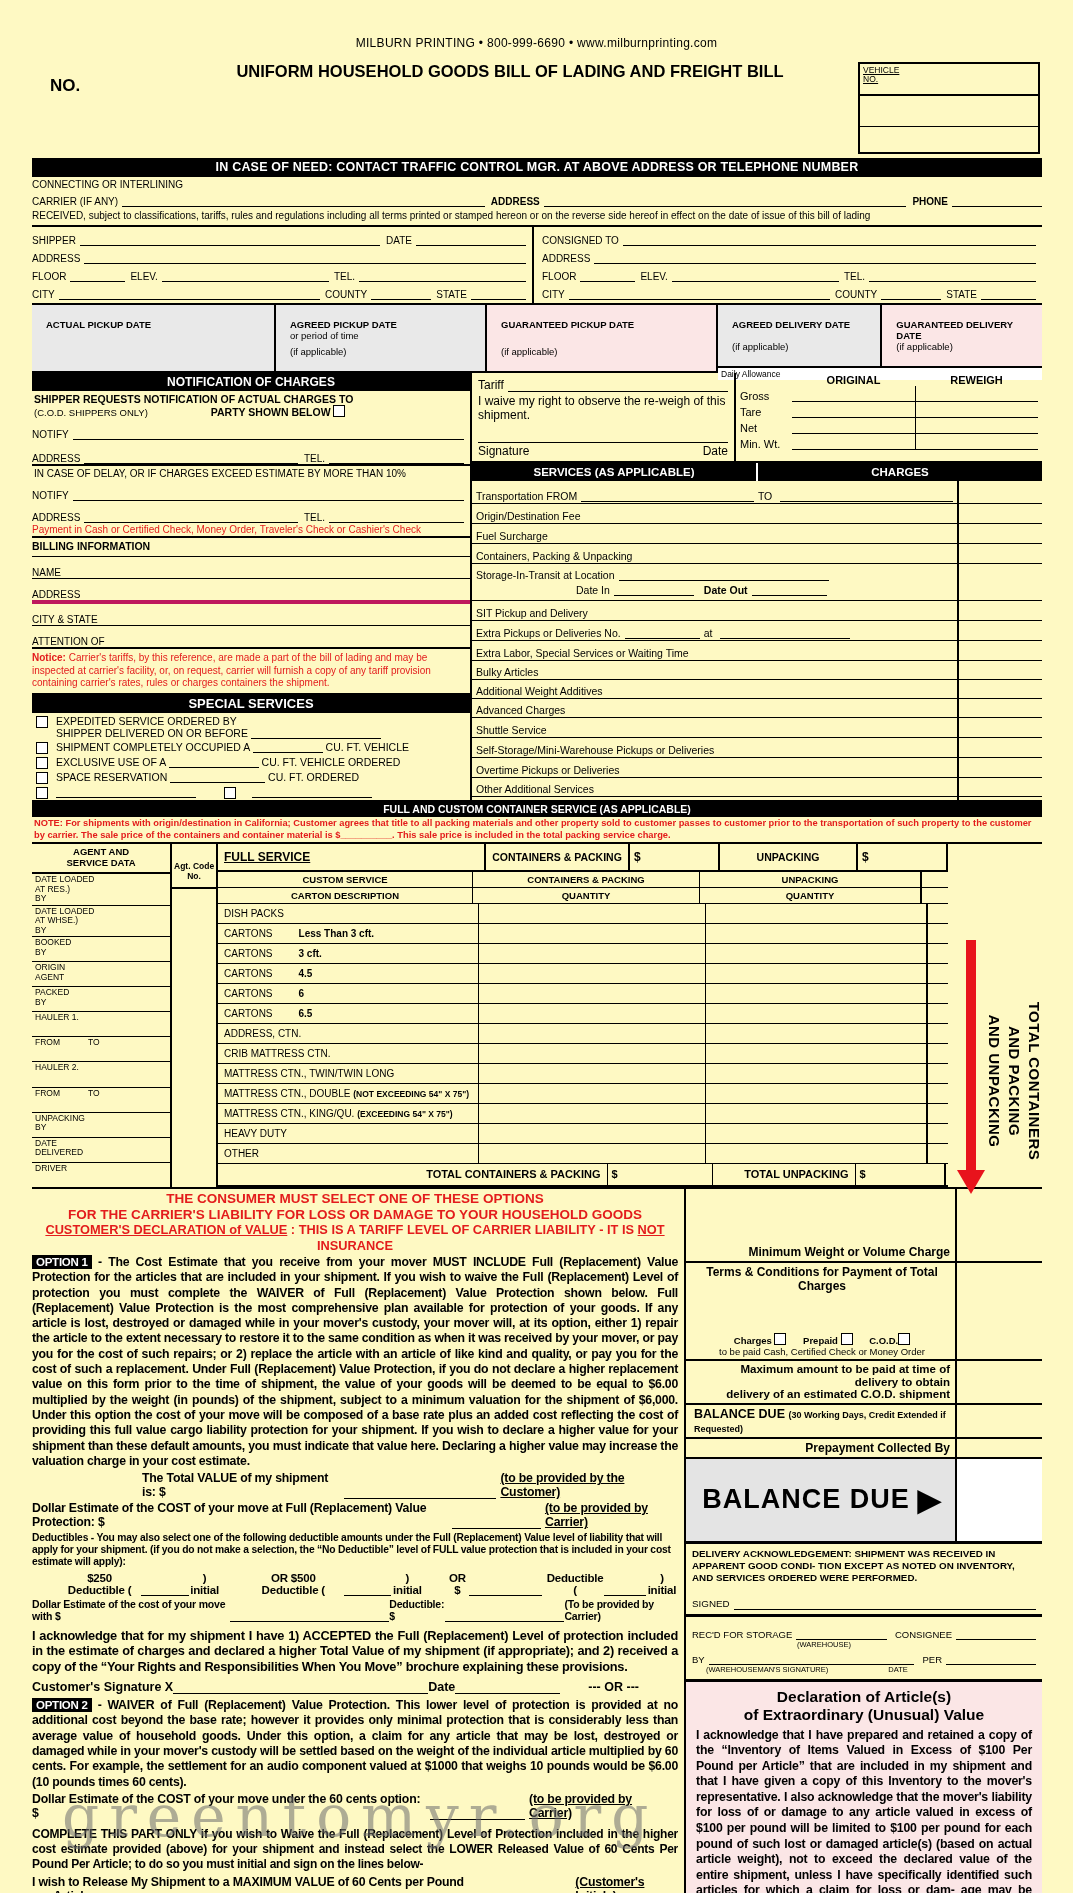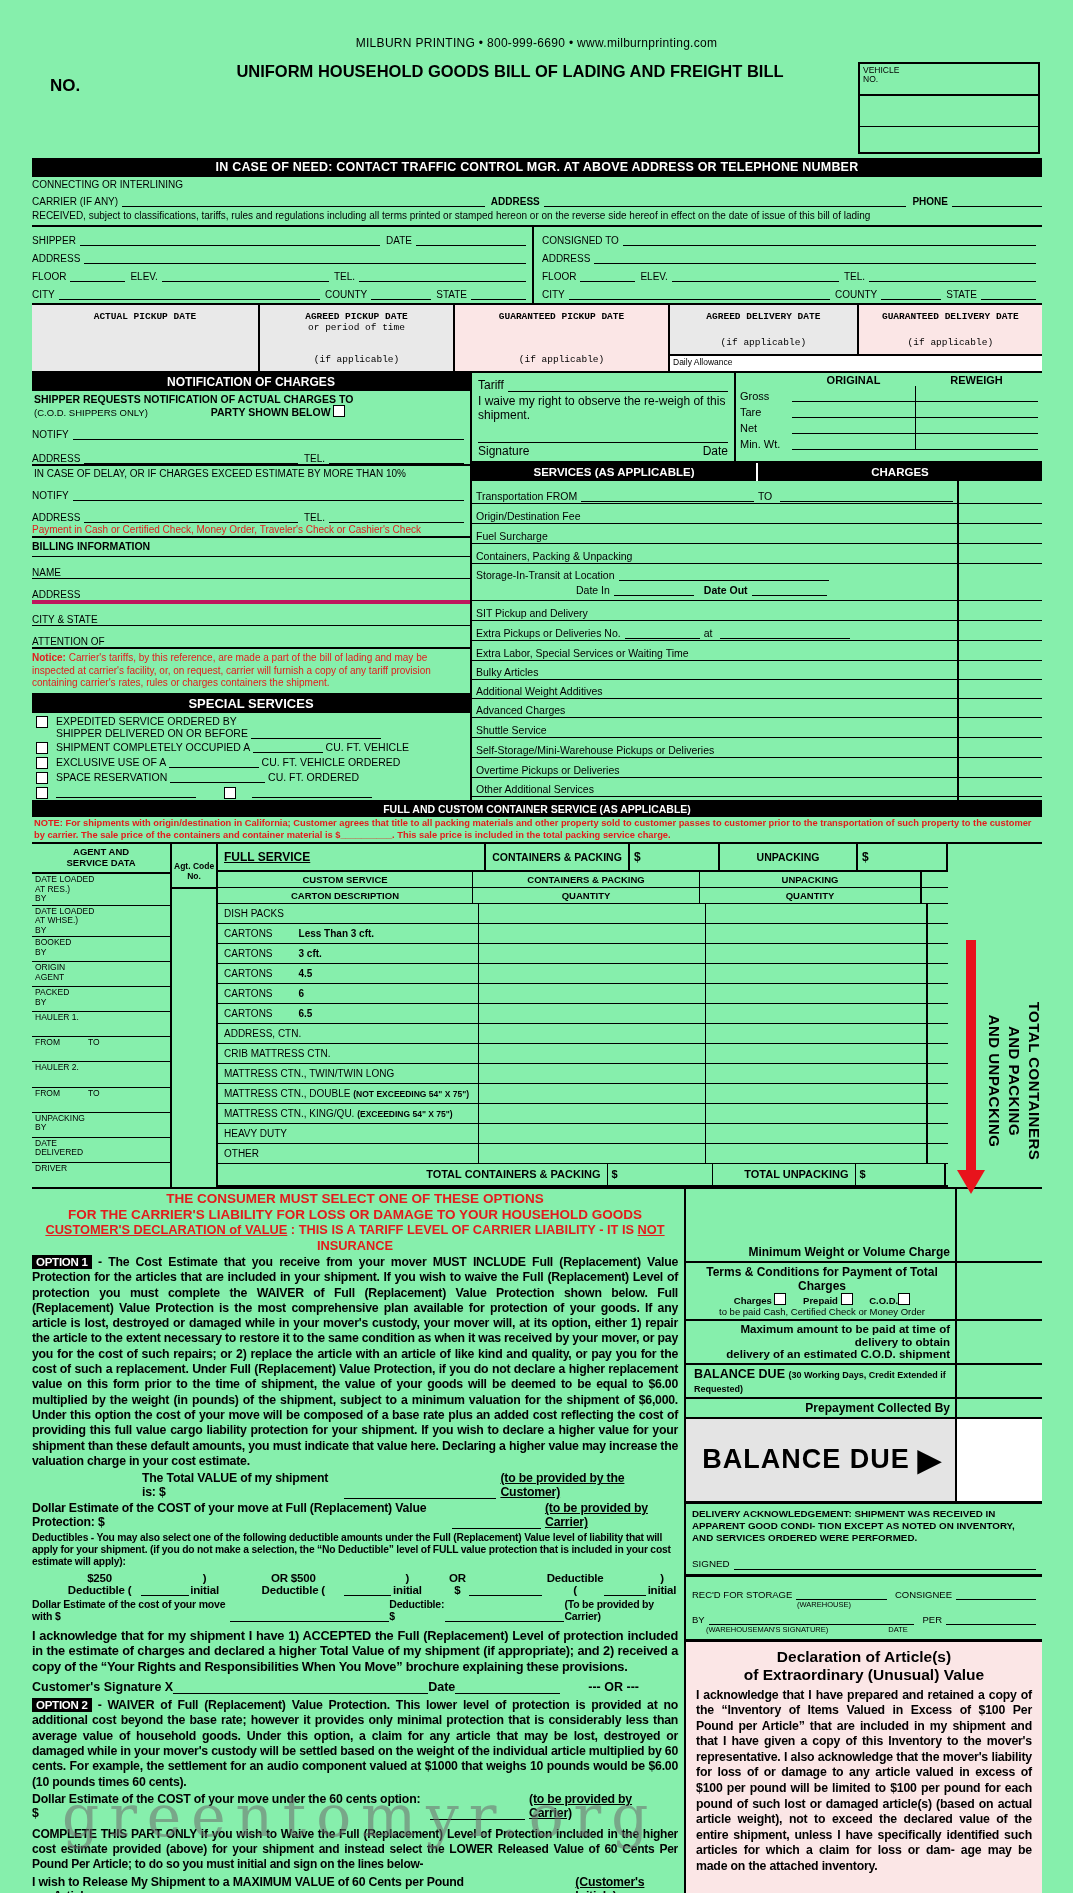--- a/index.html
+++ b/index.html
@@ -1,44 +1,44 @@
 <!DOCTYPE html>
 <html><head>
 <meta charset="utf-8">
 <style>
   html,body{margin:0;padding:0;background:#fff;}
-  .page{position:relative;width:1073px;height:1893px;background:#86efac;color:#000;
+  .page{position:relative;width:1073px;height:1893px;background:#fef9c3;color:#000;
         font-family:"Liberation Sans",sans-serif;overflow:hidden;}
   .b{font-weight:bold;}
   .bar{background:#000;color:#fff;font-weight:bold;text-align:center;}
   .row{display:flex;align-items:flex-end;}
   .ul{flex:1;border-bottom:1px solid #000;height:11px;min-width:20px;}
   .ulx{display:inline-block;border-bottom:1px solid #000;height:11px;vertical-align:bottom;}
   .cb{display:inline-block;width:10px;height:10px;border:1.4px solid #000;vertical-align:-1px;background:#fff;}
   .form{position:absolute;left:32px;top:158px;width:1010px;}
   
   .printer{position:absolute;top:36px;left:0;width:100%;text-align:center;font-size:12px;letter-spacing:.3px;}
   .no-label{position:absolute;top:76px;left:50px;font-size:17px;font-weight:bold;}
   .main-title{position:absolute;top:62px;left:180px;width:660px;text-align:center;font-size:16.5px;font-weight:bold;}
   .veh-box{position:absolute;top:62px;right:33px;width:178px;height:88px;border:2px solid #000;font-size:8.5px;}
-  .veh-box .r1{height:26px;border-bottom:2px solid #000;padding:2px 3px;line-height:9px;}
+  .veh-box .r1{height:26px;border-bottom:2px solid #000;padding:2px 3px;line-height:9px;text-decoration:underline;}
   .veh-box .r2{height:30px;border-bottom:1px solid #000;}
   
   .contact-bar{height:19px;font-size:12.5px;line-height:19px;letter-spacing:.2px;}
   .carrier{padding:2px 0 0 0;font-size:10px;}
   .received{font-size:10px;border-bottom:2px solid #000;padding:3px 0 4px 0;}
   .parties{display:flex;border-bottom:2px solid #000;}
   .party{width:50%;padding:1px 6px 3px 0;font-size:10px;}
   .party.right{border-left:2px solid #000;padding-left:8px;}
   .party .row{height:18px;}
   .lbl{white-space:nowrap;padding-right:4px;}
   
   .dates{display:flex;border-bottom:2px solid #000;font-size:9.5px;}
   .dcol{border-right:2px solid #000;display:flex;flex-direction:column;justify-content:space-between;
-        text-align:center;font-weight:bold;padding:6px;font-family:Liberation Mono, monospace;}
+        text-align:left;font-weight:bold;padding:14px;}
   .gray{background:#e9e9e9;}
   .pink{background:#fbe6e6;}
   .dgroup{display:flex;flex-direction:column;flex:1;}
   .dgrow{display:flex;flex:1;}
   .daily{border-top:2px solid #000;font-size:8.5px;text-align:left;font-weight:normal;padding:1px 3px;height:13px;background:#fff;}
   .ifapp{font-weight:normal;}
   
   .mid{display:flex;}
   .mleft{width:438px;border-right:2px solid #000;}
   .mright{flex:1;display:flex;flex-direction:column;}
@@ -730,21 +730,21 @@
       </div>
 
       <div class="bright">
         <div class="sum-row" style="height:72px;align-items:flex-end;">
           <div class="sum-lab" style="font-size:12px;align-self:flex-end;">Minimum Weight or Volume Charge</div>
           <div class="sum-chg" style="align-self:stretch;"></div>
         </div>
         <div class="sum-row">
           <div class="sum-lab">
             <div style="font-size:12px;text-align:center;">Terms &amp; Conditions for Payment of Total Charges</div>
-            <div style="font-size:9.5px;text-align:center;">
+            <div style="font-size:9.5px;text-align:center;margin-top:40px;">
               <span>Charges</span> <span class="cb"></span>
               <span style="margin-left:14px;">Prepaid</span> <span class="cb"></span>
               <span style="margin-left:14px;">C.O.D.</span><span class="cb"></span>
             </div>
             <div style="font-size:9.5px;font-weight:normal;text-align:center;">to be paid  Cash, Certified Check or Money Order</div>
           </div>
           <div class="sum-chg"></div>
         </div>
         <div class="sum-row">
           <div class="sum-lab" style="font-size:11.5px;line-height:12.5px;">

